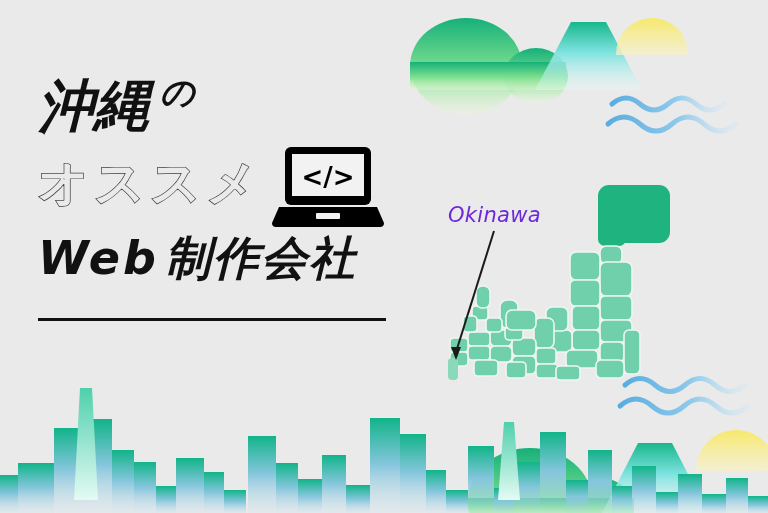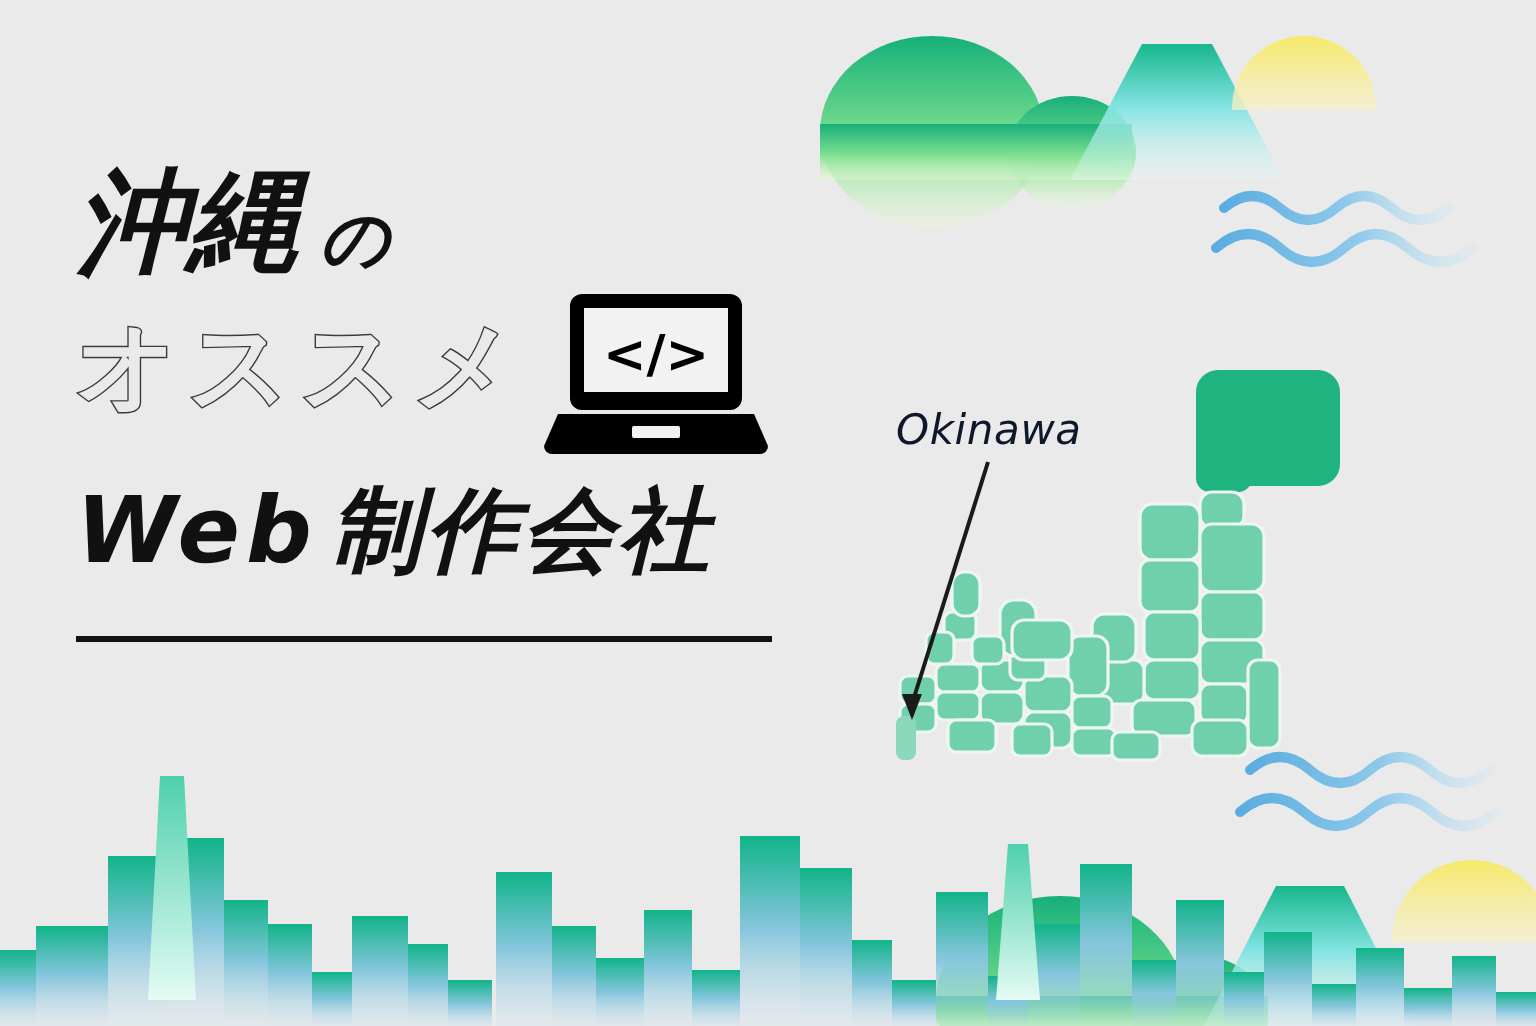--- a/index.html
+++ b/index.html
@@ -11,21 +11,21 @@
     position:relative;
   }
   .stage{position:absolute;inset:0;width:768px;height:513px;overflow:hidden;background:#eaeaea;}
   .layer{position:absolute;left:0;top:0;width:768px;height:513px;}
   .deco{pointer-events:none;}
 
   
   .title-block{position:absolute;left:38px;top:78px;width:360px;}
   .line{white-space:nowrap;line-height:1;}
 
-  .line1{height:62px;display:flex;align-items:flex-end;}
+  .line1{height:62px;display:flex;align-items:flex-start;}
   .kanji-main{
     font-family:"DejaVu Sans","Liberation Sans",sans-serif;
     font-size:56px;font-weight:700;font-style:italic;
     color:#111;letter-spacing:0px;
   }
   .kanji-no{
     font-family:"DejaVu Sans","Liberation Sans",sans-serif;
     font-size:34px;font-weight:700;font-style:italic;
     color:#111;margin-left:10px;position:relative;top:-3px;
   }
@@ -33,21 +33,21 @@
   .line2{height:62px;margin-top:12px;display:flex;align-items:center;}
   .kata-outline{
     font-family:"DejaVu Sans","Liberation Sans",sans-serif;
     font-size:50px;font-weight:700;font-style:normal;
     color:#eaeaea;
     letter-spacing:5px;
     -webkit-text-stroke:1.4px #3a3a3a;
     paint-order:stroke fill;
   }
 
-  .line3{height:60px;margin-top:14px;display:flex;align-items:flex-end;}
+  .line3{height:60px;margin-top:14px;display:flex;align-items:center;}
   .webtxt{
     font-family:"DejaVu Sans","Liberation Sans",sans-serif;
     font-size:46px;font-weight:700;font-style:italic;
     color:#111;letter-spacing:2px;
   }
   .webtxt .en{letter-spacing:3px;}
   .webtxt .jp{margin-left:6px;letter-spacing:2px;}
 
   .rule{
     position:absolute;left:38px;top:318px;
@@ -55,21 +55,21 @@
   }
 
   
   .laptop{position:absolute;left:272px;top:145px;}
 
   
   .okinawa-label{
     position:absolute;left:448px;top:203px;
     font-family:"DejaVu Sans","Liberation Sans",sans-serif;
     font-size:21px;font-style:italic;font-weight:400;
-    color:#0f172a;letter-spacing:0.3px;
+    color:#6d28d9;letter-spacing:0.3px;
   }
 </style>
 </head>
 <body>
 
 <div class="stage">
 
   <svg class="layer deco" viewBox="0 0 768 513" width="768" height="513" xmlns="http://www.w3.org/2000/svg">
     <defs>
       <linearGradient id="gHill" x1="0" y1="0" x2="0" y2="1">

